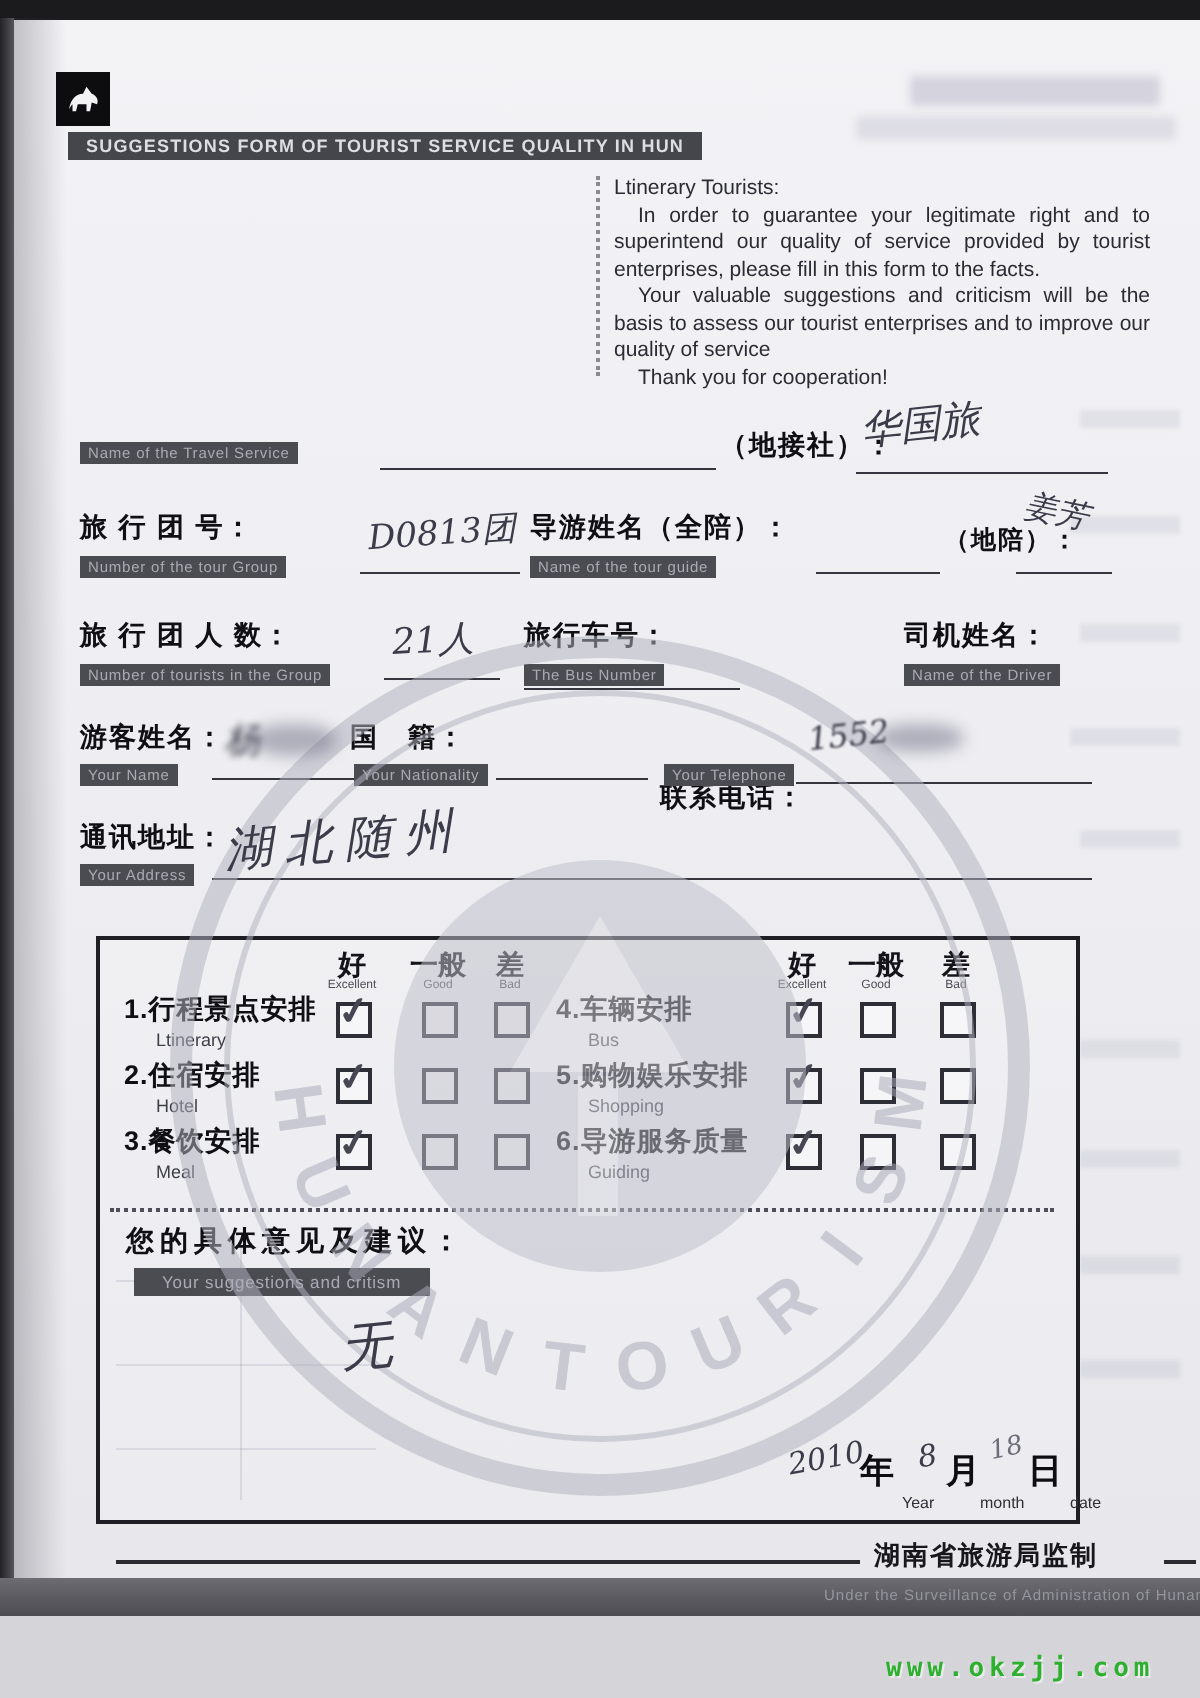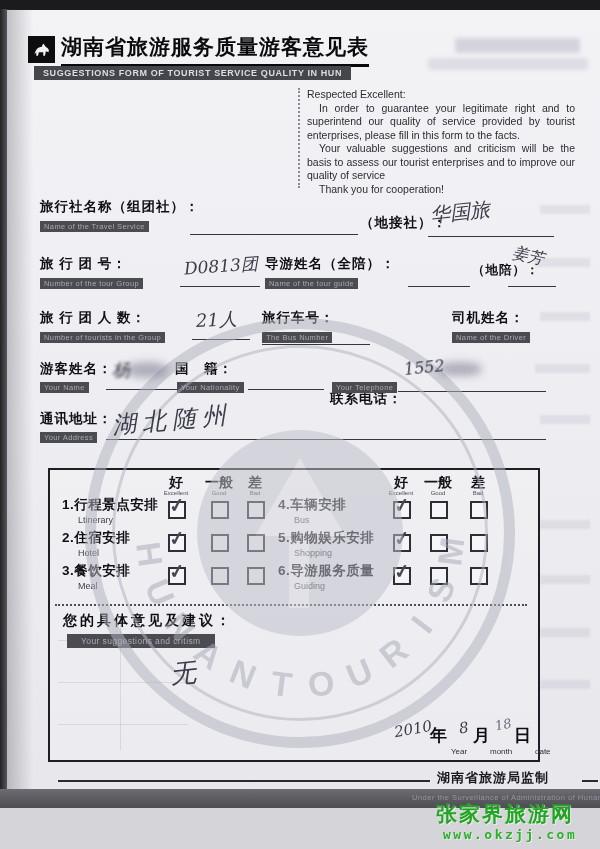--- a/index.html
+++ b/index.html
@@ -92,32 +92,30 @@
   <div class="abs gline" style="left:58px;top:640px;width:130px;height:1px;"></div>
   <div class="abs gline" style="left:58px;top:682px;width:130px;height:1px;"></div>
   <div class="abs gline" style="left:58px;top:724px;width:130px;height:1px;"></div>
   <div class="abs gline" style="left:120px;top:620px;width:1px;height:130px;"></div>
 
   <div class="abs logo">
     <svg width="21" height="21" viewBox="0 0 24 24">
       <path d="M4 18 C5 12 8 9 12 9 L14 5 L17 9 C20 10 21 13 20 15 L17 14 L16 19 L14 19 L14 15 L9 15 L8 19 L6 19 L6 15 C5 16 4.5 17 4 18 Z" fill="#f2f2f5"></path>
     </svg>
   </div>
-  <div class="abs title">湖南省旅游服务质量游客意见表</div>
   <div class="abs subtitle">SUGGESTIONS FORM OF TOURIST SERVICE QUALITY IN HUN</div>
 
   <div class="abs divider"></div>
   <div class="abs intro-en">
-    <p>Respected Excellent:</p>
+    <p>Ltinerary Tourists:</p>
     <p class="ind">In order to guarantee your legitimate right and to superintend our quality of service provided by tourist enterprises, please fill in this form to the facts.</p>
     <p class="ind">Your valuable suggestions and criticism will be the basis to assess our tourist enterprises and to improve our quality of service</p>
     <p class="ind">Thank you for cooperation!</p>
   </div>
 
-  <div class="abs flabel" style="left:40px;top:198px;">旅行社名称（组团社）：</div>
   <div class="abs fcap" style="left:40px;top:221px;">Name of the Travel Service</div>
   <div class="abs fline" style="left:190px;top:234px;width:168px;"></div>
   <div class="abs flabel" style="left:360px;top:214px;">（地接社）：</div>
   <div class="abs hw" style="left:430px;top:199px;font-size:20px;transform:rotate(-6deg);">华国旅</div>
   <div class="abs fline" style="left:428px;top:236px;width:126px;"></div>
 
   <div class="abs flabel" style="left:40px;top:255px;">旅 行 团 号：</div>
   <div class="abs fcap" style="left:40px;top:278px;">Number of the tour Group</div>
   <div class="abs hw" style="left:184px;top:255px;font-size:17px;transform:rotate(-4deg);">D0813团</div>
   <div class="abs fline" style="left:180px;top:286px;width:80px;"></div>
@@ -266,16 +264,15 @@
     <div class="sletter" style="transform:rotate(97deg) translateY(-152px) rotate(180deg);">M</div>
   </div>
 
   <div class="abs issuer-line" style="left:58px;top:780px;width:372px;"></div>
   <div class="abs issuer" style="left:437px;top:769px;">湖南省旅游局监制</div>
   <div class="abs issuer-line" style="left:582px;top:780px;width:16px;"></div>
 
   <div class="abs bottom-bar"></div>
   <div class="abs bar-text" style="left:412px;top:793px;">Under the Surveillance of Administration of Hunan</div>
   <div class="abs bottom-area"></div>
-  <div class="abs site-name" style="left:436px;top:800px;color:#21a621;">张家界旅游网</div>
   <div class="abs site-url" style="left:443px;top:827px;color:#2db02d;">www.okzjj.com</div>
 
 </div>
 
 </body></html>

